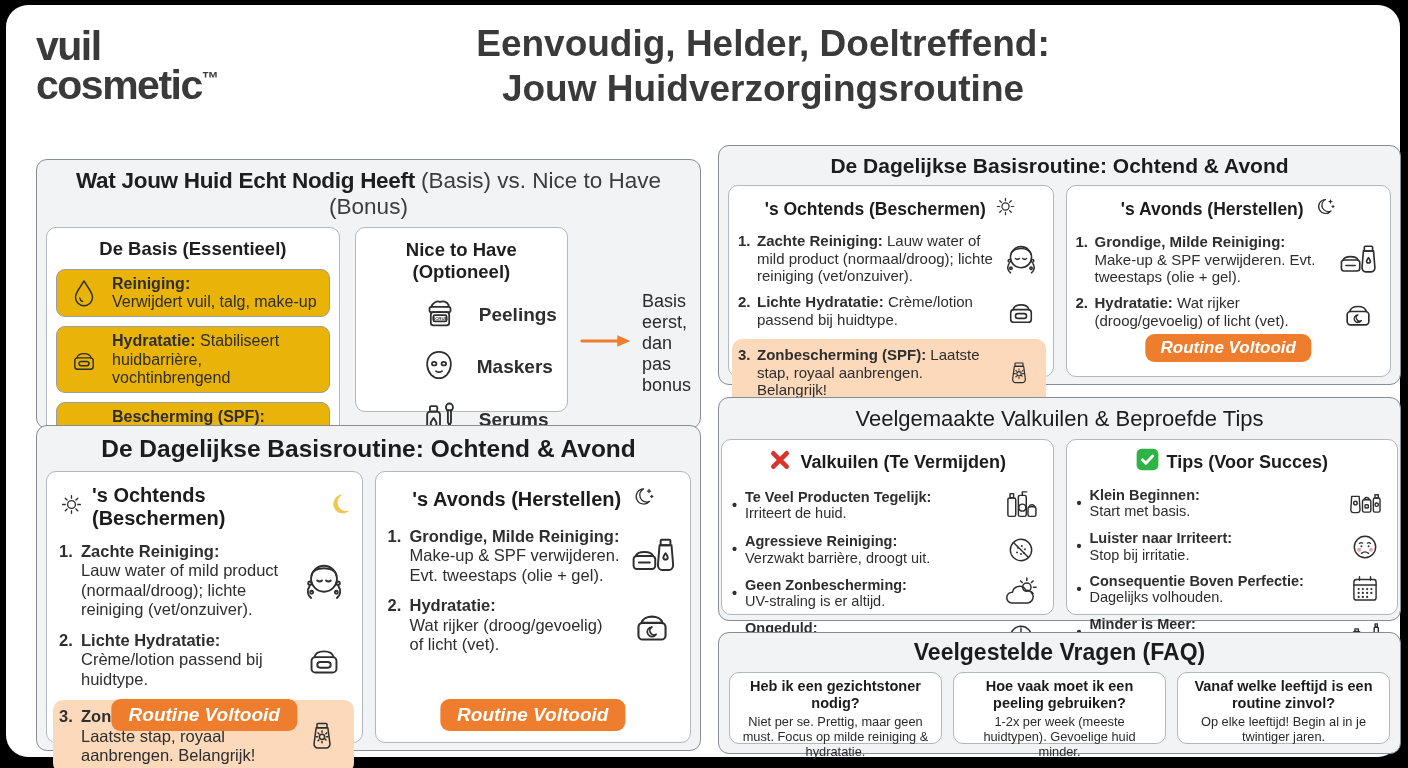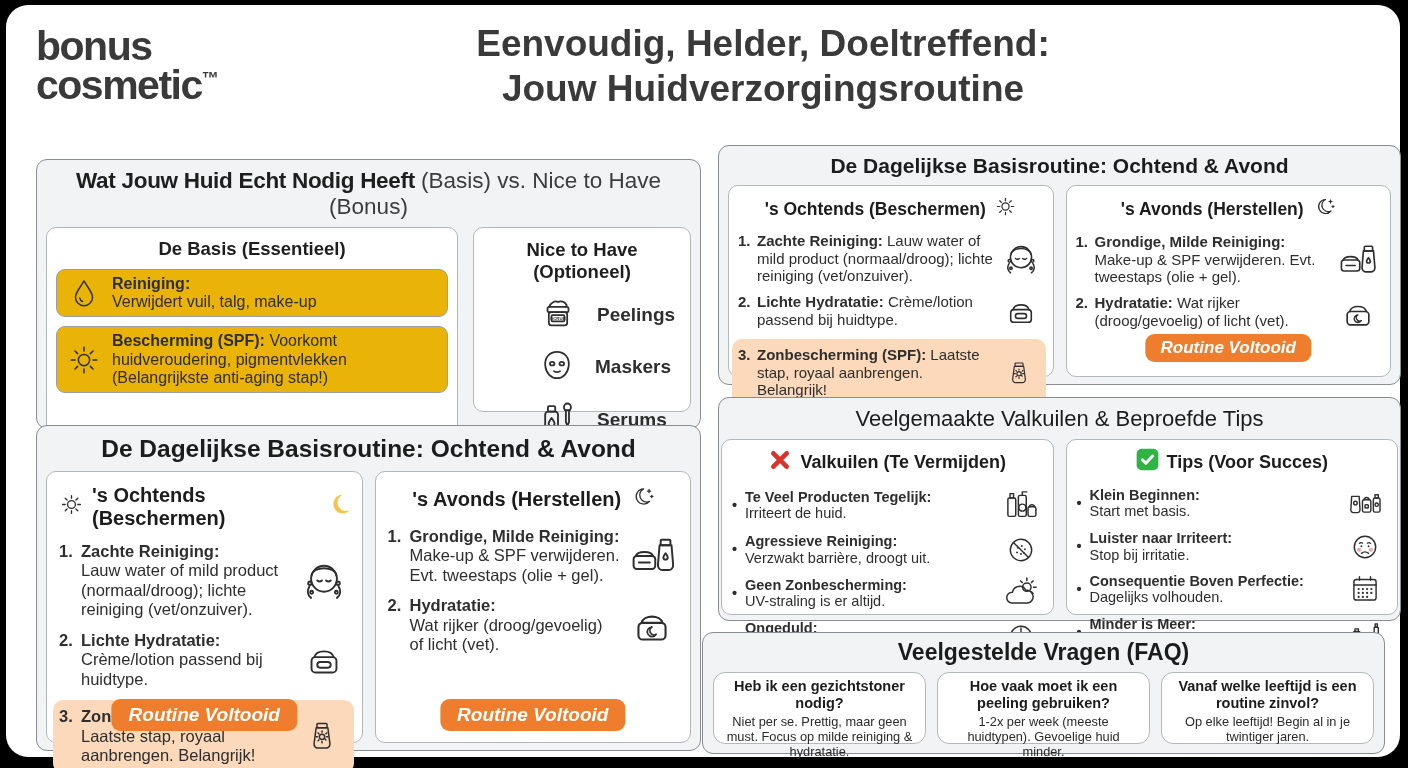--- a/index.html
+++ b/index.html
@@ -15,26 +15,26 @@
   
   .panel{position:absolute;background:#f1f3f4;border:1.6px solid #878d92;border-radius:11px;box-sizing:border-box;}
   .sub{background:#fff;border:1.5px solid #b2b8bc;border-radius:10px;box-sizing:border-box;}
 
   
   #panel-basics{left:30px;top:154px;width:665px;height:270px;}
   .pb-title{text-align:center;font-size:22.5px;padding:8px 4px 7px;color:#1e1e1e;}
   .pb-title b{letter-spacing:-.3px;}
   .pb-title span{margin-left:6px;color:#3c3c3c;}
   .pb-body{display:flex;gap:15px;padding:0 9px;}
-  .pb-left{width:412px;height:218px;padding:5px 9px;}
+  .pb-left{width:348px;height:218px;padding:5px 9px;}
   .sub-title{text-align:center;font-weight:bold;font-size:18.5px;margin:5px 0 9px;color:#1e1e1e;}
   .ess-item{display:flex;align-items:center;gap:10px;border:1.5px solid #989fa4;border-radius:9px;background:#eab308;padding:5px 9px;margin-bottom:9px;font-size:16px;line-height:1.14;}
   .ess-item .txt b{display:inline;}
   .ess-icon{flex:0 0 36px;display:flex;justify-content:center;}
-  .pb-rightcol{flex:1;display:flex;flex-direction:column;}
+  .pb-rightcol{flex:1;display:flex;flex-direction:row;}
   .pb-right{height:185px;padding:6px 10px;}
   .nth-row{display:flex;align-items:center;gap:17px;margin:6px 0 6px 52px;}
   .nth-row .lbl{font-weight:bold;font-size:19px;}
   .pb-note{display:flex;align-items:center;gap:10px;margin:14px 0 0 12px;font-size:18px;color:#2a2a2a;}
 
   
   #panel-routine-lg{left:30px;top:420px;width:665px;height:326px;}
   .prl-title{text-align:center;font-weight:bold;font-size:24.5px;padding:9px 0 8px;color:#1c1c1c;}
   .prl-body{display:flex;gap:12px;padding:0 9px;}
   .prl-body .sub{flex:1;height:272px;padding:8px 10px 8px 12px;position:relative;}
@@ -63,39 +63,39 @@
   .pp-body{display:flex;gap:12px;padding:0 2px;}
   .pp-body .sub{flex:1;height:176px;padding:5px 10px;}
   .pp-head{display:flex;justify-content:center;align-items:center;gap:8px;font-weight:bold;font-size:18px;margin:3px 0 7px;color:#1c1c1c;}
   .bullet{display:flex;align-items:center;margin-bottom:4.5px;font-size:14.5px;line-height:1.13;}
   .bullet .dot{flex:0 0 13px;font-weight:bold;}
   .bullet .btext{flex:1;}
   .bullet .btext b{display:block;}
   .bullet .bicon{flex:0 0 44px;display:flex;justify-content:center;align-items:center;}
 
   
-  #panel-faq{left:696px;top:627px;width:683px;height:122px;}
+  #panel-faq{left:712px;top:627px;width:683px;height:122px;}
   .faq-title{text-align:center;font-weight:bold;font-size:23px;padding:6px 0 6px;color:#1c1c1c;}
   .faq-body{display:flex;gap:11px;padding:0 10px;}
-  .faq-box{flex:1;height:72px;padding:5px 7px;text-align:center;border-radius:12px;}
+  .faq-box{flex:1;height:72px;padding:5px 7px;text-align:center;}
   .faq-q{font-weight:bold;font-size:14.5px;line-height:1.14;margin-bottom:3px;color:#1c1c1c;}
   .faq-a{font-size:12.8px;line-height:1.18;color:#2a2a2a;}
 
   
   .ic{stroke:#2e2e2e;fill:none;stroke-width:2;stroke-linecap:round;stroke-linejoin:round;}
   .icf{fill:#2e2e2e;stroke:none;}
 </style>
 </head>
 <body>
 
 <div class="page">
   <div class="card">
 
     <div class="logo">
-      <div><span>bonus</span></div>
+      <div><span>vuil</span></div>
       <div><span>cosmetic</span><sup>™</sup></div>
     </div>
     <div class="main-title">
       <div>Eenvoudig, Helder, Doeltreffend:</div>
       <div>Jouw Huidverzorgingsroutine</div>
     </div>
 
     <div class="panel" id="panel-basics">
       <div class="pb-title">
         <b>Wat Jouw Huid Echt Nodig Heeft</b><span>(Basis) vs. Nice to Have (Bonus)</span>
@@ -107,20 +107,30 @@
           <div class="ess-item">
             <span class="ess-icon">
               <svg class="ic" width="34" height="36" viewBox="0 0 48 48">
                   <path d="M24 7C19 16 12 23 12 30a12 12 0 0 0 24 0C36 23 29 16 24 7Z"></path>
                   <path d="M18 31a6 6 0 0 0 4 5"></path>
                 </svg>
             </span>
             <span class="txt"><b style="display:block">Reiniging:</b><span>Verwijdert vuil, talg, make-up</span></span>
           </div>
 
+          <div class="ess-item">
+            <span class="ess-icon">
+              <svg class="ic" width="36" height="34" viewBox="0 0 48 48">
+                  <path d="M14 21c2-8 18-8 20 0"></path>
+                  <rect x="11" y="21" width="26" height="16" rx="4"></rect>
+                  <rect x="17" y="26" width="14" height="6" rx="3"></rect>
+                </svg>
+            </span>
+            <span class="txt"><b>Hydratatie:</b> <span>Stabiliseert huidbarrière, vochtinbrengend</span></span>
+          </div>
 
           <div class="ess-item">
             <span class="ess-icon">
               <svg class="ic" width="36" height="40" viewBox="0 0 48 48">
                   <circle cx="24" cy="24" r="7.5"></circle>
                   <path d="M24 12V7M24 41v-5M12 24H7M41 24h-5M15.5 15.5 12 12M36 36l-3.5-3.5M15.5 32.5 12 36M36 12l-3.5 3.5"></path>
                 </svg>
             </span>
             <span class="txt"><b>Bescherming (SPF):</b> <span>Voorkomt huidveroudering, pigmentvlekken (Belangrijkste anti-aging stap!)</span></span>
           </div>

